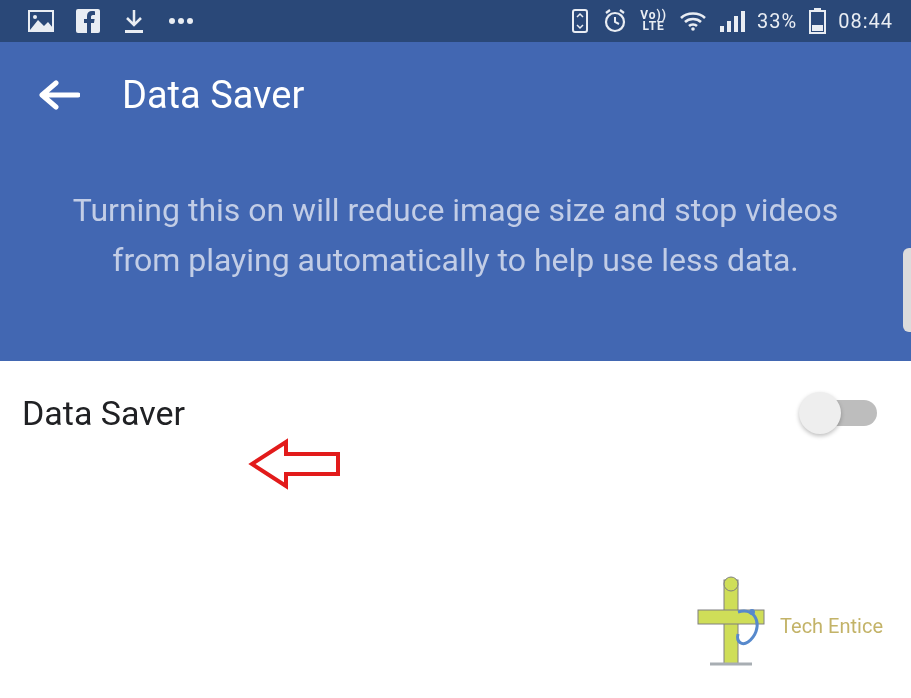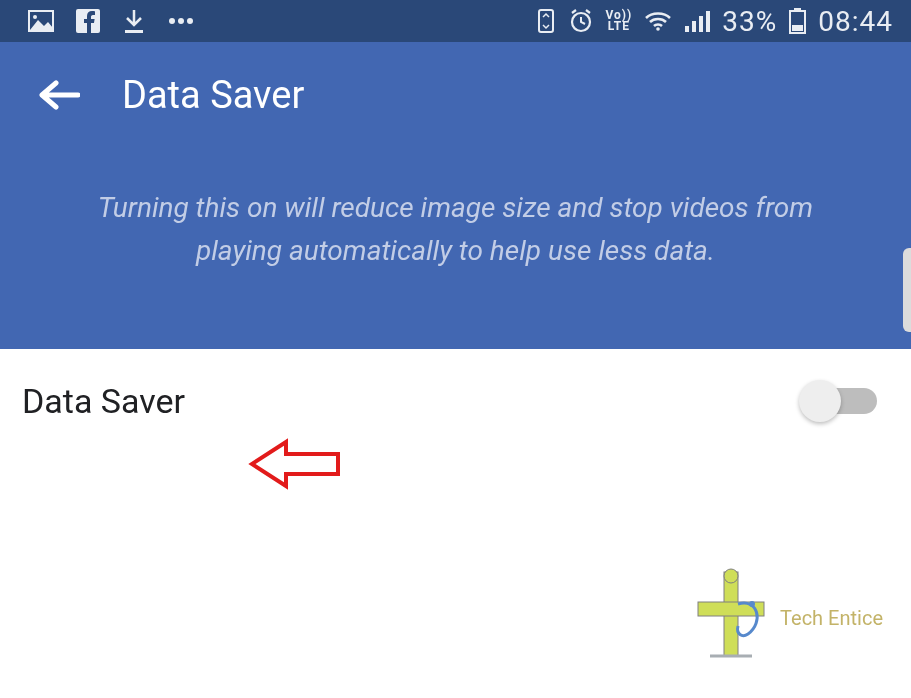--- a/index.html
+++ b/index.html
@@ -26,21 +26,21 @@
       gap: 22px;
     }
     .status-right {
       display: flex;
       align-items: center;
       gap: 12px;
       font-size: 24px;
       letter-spacing: 1px;
     }
     .sb-icon { display: inline-flex; align-items: center; }
-    .sb-text { font-size: 28px; }
+    .sb-text { font-size: 20px; }
     .volte {
       display: flex; flex-direction: column; align-items: center;
       line-height: 0.9; font-size: 12px; font-weight: 700; text-align: center;
     }
 
     .app-bar {
       background: #4267b2;
       height: 106px;
       display: flex;
       align-items: center;
@@ -53,24 +53,23 @@
       font-weight: 400;
     }
 
     .description-block {
       background: #4267b2;
       padding: 38px 70px 76px 70px;
       text-align: center;
     }
     .description-text {
       color: #c2cde6;
-      font-size: 28px;
+      font-size: 32px;
       line-height: 1.55;
       font-weight: 400;
-      font-style: italic;
     }
 
     .setting-row {
       background: #fff;
       display: flex;
       align-items: center;
       justify-content: space-between;
       padding: 32px 34px 32px 22px;
       position: relative;
     }
@@ -101,21 +100,21 @@
     .annotation-arrow {
       position: absolute;
       left: 248px;
       top: 436px;
       pointer-events: none;
     }
 
     .watermark {
       position: absolute;
       right: 28px;
-      bottom: 30px;
+      bottom: 22px;
       display: flex;
       align-items: center;
       gap: 10px;
       opacity: 0.85;
     }
     .watermark-text {
       color: #b9a64e;
       font-size: 20px;
     }
     .edge-tab {

